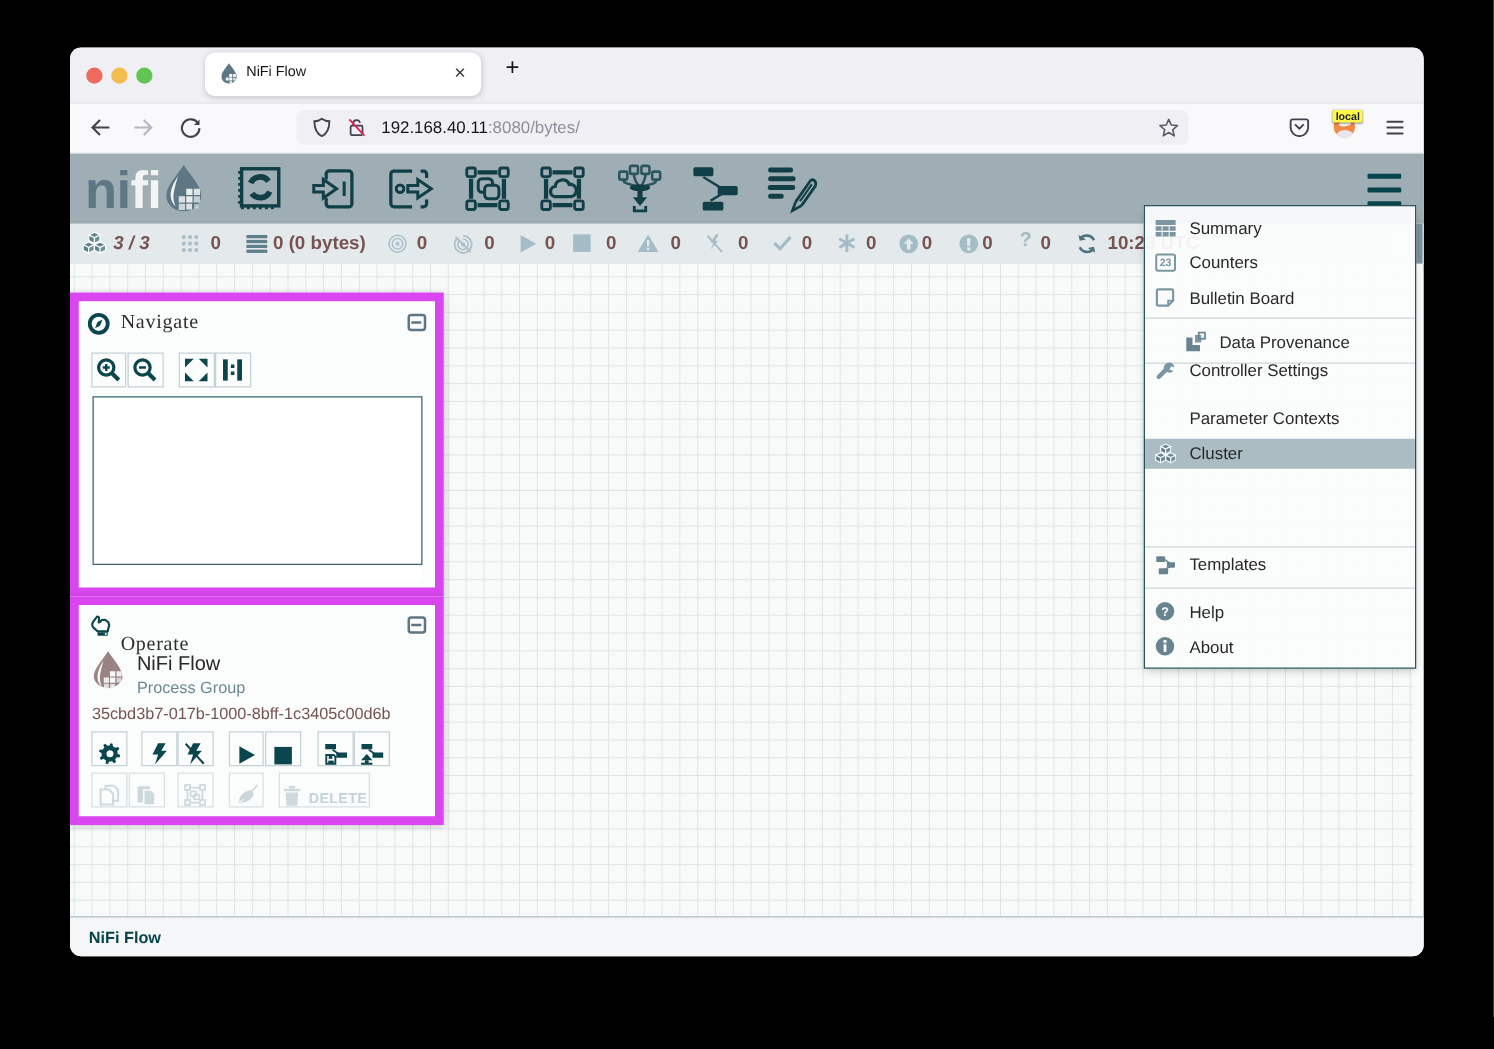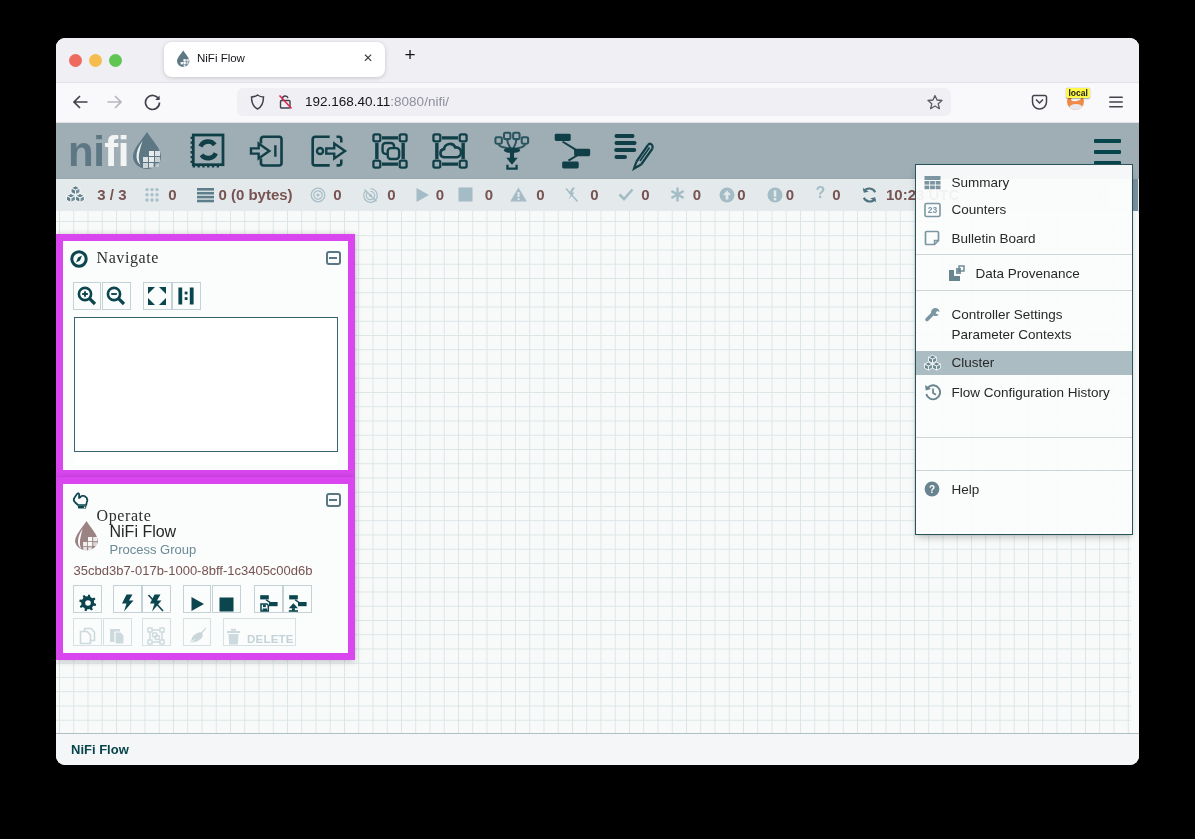--- a/index.html
+++ b/index.html
@@ -94,21 +94,21 @@
       </svg>
     <div class="urlfield">
       <svg class="abs" style="left:13px;top:6px" width="15" height="16" viewBox="0 0 15 16">
           <path d="M7.5 1 C9.5 2.5 11.5 3 13.5 3 C13.5 8 12.5 12.5 7.5 15 C2.5 12.5 1.5 8 1.5 3 C3.5 3 5.5 2.5 7.5 1 Z" stroke="#42414d" stroke-width="1.5" fill="none"></path>
         </svg>
       <svg class="abs" style="left:41px;top:6px" width="16" height="16" viewBox="0 0 16 16">
           <rect x="2.5" y="6.5" width="9.5" height="7.5" rx="1" stroke="#42414d" stroke-width="1.4" fill="none"></rect>
           <path d="M4.5 6.5 V4.5 A2.8 2.8 0 0 1 10 4.2" stroke="#42414d" stroke-width="1.4" fill="none"></path>
           <path d="M1.5 1.5 L13.5 14.5" stroke="#e22850" stroke-width="1.6"></path>
         </svg>
-      <span class="urltxt">192.168.40.11<span class="urlgray">:8080/nifi/</span></span>
+      <span class="urltxt">192.168.40.11<span class="urlgray">:8080/bytes/</span></span>
       <svg class="abs" style="left:690px;top:6px" width="16" height="16" viewBox="0 0 16 16">
           <path d="M8 1.5 L10 6 L15 6.5 L11.2 9.8 L12.4 14.7 L8 12 L3.6 14.7 L4.8 9.8 L1 6.5 L6 6 Z" stroke="#5b5b66" stroke-width="1.3" fill="none" stroke-linejoin="round"></path>
         </svg>
     </div>
     <svg class="abs" style="left:974.5px;top:11px" width="17" height="16" viewBox="0 0 17 16">
         <path d="M1.5 3 A1.5 1.5 0 0 1 3 1.5 H14 A1.5 1.5 0 0 1 15.5 3 V8 A7 7 0 0 1 1.5 8 Z" stroke="#42414d" stroke-width="1.5" fill="none"></path>
         <path d="M5 5.5 L8.5 9 L12 5.5" stroke="#42414d" stroke-width="1.5" fill="none"></path>
       </svg>
     <div class="abs" style="left:1011px;top:10px;width:17px;height:17px;border-radius:50%;background:#ef8b47;overflow:hidden;">
         <div style="position:absolute;left:3.5px;top:4px;width:10px;height:4px;border-radius:50%;background:#fbfbfe;transform:rotate(-8deg);"></div>
@@ -237,21 +237,21 @@
         <path d="M9.5 0.8444444444444441 L13.933333333333334 3.061111111111111 L9.5 5.277777777777778 L5.066666666666666 3.061111111111111 Z" fill="#5d7f8b" stroke="#fff" stroke-width="0.9" opacity="0.95"></path>
         <path d="M5.066666666666666 3.061111111111111 L9.5 5.277777777777778 L9.5 9.711111111111112 L5.066666666666666 7.4944444444444445 Z" fill="#5d7f8b" stroke="#fff" stroke-width="0.9"></path>
         <path d="M13.933333333333334 3.061111111111111 L9.5 5.277777777777778 L9.5 9.711111111111112 L13.933333333333334 7.4944444444444445 Z" fill="#5d7f8b" stroke="#fff" stroke-width="0.9" opacity="0.85"></path>
         <path d="M4.961111111111111 8.55 L9.394444444444446 10.766666666666667 L4.961111111111111 12.983333333333334 L0.5277777777777777 10.766666666666667 Z" fill="#5d7f8b" stroke="#fff" stroke-width="0.9" opacity="0.95"></path>
         <path d="M0.5277777777777777 10.766666666666667 L4.961111111111111 12.983333333333334 L4.961111111111111 17.416666666666668 L0.5277777777777777 15.200000000000001 Z" fill="#5d7f8b" stroke="#fff" stroke-width="0.9"></path>
         <path d="M9.394444444444446 10.766666666666667 L4.961111111111111 12.983333333333334 L4.961111111111111 17.416666666666668 L9.394444444444446 15.200000000000001 Z" fill="#5d7f8b" stroke="#fff" stroke-width="0.9" opacity="0.85"></path>
         <path d="M14.03888888888889 8.55 L18.47222222222222 10.766666666666667 L14.03888888888889 12.983333333333334 L9.605555555555556 10.766666666666667 Z" fill="#5d7f8b" stroke="#fff" stroke-width="0.9" opacity="0.95"></path>
         <path d="M9.605555555555556 10.766666666666667 L14.03888888888889 12.983333333333334 L14.03888888888889 17.416666666666668 L9.605555555555556 15.200000000000001 Z" fill="#5d7f8b" stroke="#fff" stroke-width="0.9"></path>
         <path d="M18.47222222222222 10.766666666666667 L14.03888888888889 12.983333333333334 L14.03888888888889 17.416666666666668 L18.47222222222222 15.200000000000001 Z" fill="#5d7f8b" stroke="#fff" stroke-width="0.9" opacity="0.85"></path>
       </svg>
-    <span class="num" style="left:34.5px;width:36px;text-align:right;">3 / 3</span>
+    <span class="num" style="left:34.5px;width:36px;text-align:left;font-style:italic;">3 / 3</span>
     <svg class="sicon" style="left:87.5px" width="16" height="16" viewBox="0 0 16 16">
         <g fill="#a9c0c9">
           <circle cx="3" cy="2.6" r="1.7"></circle>
           <circle cx="8" cy="2.6" r="1.7"></circle>
           <circle cx="13" cy="2.6" r="1.7"></circle>
           <circle cx="3" cy="7.8" r="1.7"></circle>
           <circle cx="8" cy="7.8" r="1.7"></circle>
           <circle cx="13" cy="7.8" r="1.7"></circle>
           <circle cx="3" cy="13" r="1.7"></circle>
           <circle cx="8" cy="13" r="1.7"></circle>
@@ -565,21 +565,21 @@
             <g fill="#68858f">
               <path d="M1 16 V5 H6 V11 H12 V16 Z"></path>
               <path d="M8 9 V3 H13 V9 Z" opacity="0.85"></path>
               <rect x="11" y="1" width="5" height="5" fill="none" stroke="#68858f" stroke-width="1.4"></rect>
             </g>
           </svg>
         </span>
         <span class="mtxt">Data Provenance</span>
       </div>
     <div class="msep" style="top:125px;"></div>
-    <div class="mi" style="top:136px;">
+    <div class="mi" style="top:118px;">
         <span class="mico">
           <svg width="17" height="17" viewBox="0 0 17 17">
             <path d="M11 2 A4.5 4.5 0 0 1 15.5 6 L13 5 L11.5 7.5 L14.8 8.7 A4.5 4.5 0 0 1 9.5 9.5 L4 15 A1.8 1.8 0 0 1 1.5 12.5 L7 7 A4.5 4.5 0 0 1 11 2 Z" fill="#7b96a2"></path>
           </svg>
         </span>
         <span class="mtxt">Controller Settings</span>
       </div>
     <div class="mi" style="top:184px;">
         <span class="mico">
           <svg class="" style="" width="18" height="18" viewBox="0 0 18 18">
@@ -592,35 +592,49 @@
             <path d="M13.3 8.100000000000001 L17.5 10.200000000000001 L13.3 12.3 L9.100000000000001 10.200000000000001 Z" fill="#68858f" stroke="#fff" stroke-width="0.9" opacity="0.95"></path>
             <path d="M9.100000000000001 10.200000000000001 L13.3 12.3 L13.3 16.5 L9.100000000000001 14.4 Z" fill="#68858f" stroke="#fff" stroke-width="0.9"></path>
             <path d="M17.5 10.200000000000001 L13.3 12.3 L13.3 16.5 L17.5 14.4 Z" fill="#68858f" stroke="#fff" stroke-width="0.9" opacity="0.85"></path>
           </svg>
         </span>
         <span class="mtxt">Cluster</span>
       </div>
     <div class="mi" style="top:156px;">
         <span class="mtxt">Parameter Contexts</span>
       </div>
-    <div class="mi" style="top:214px;">
+    <div class="msep" style="top:271.5px;"></div>
+    <div class="mi" style="top:273px;">
         <span class="mico">
           <svg width="17" height="17" viewBox="0 0 17 17">
-            <path d="M4 3.5 A7 7 0 1 1 2.3 10" stroke="#68858f" stroke-width="1.9" fill="none"></path>
-            <path d="M1 1 L1.8 6.5 L7 5 Z" fill="#68858f"></path>
-            <path d="M9 4.5 V9 L12 10.8" stroke="#68858f" stroke-width="1.7" fill="none"></path>
-          </svg>
-        </span>
-        <span class="mtxt">Flow Configuration History</span>
-      </div>
-    <div class="msep" style="top:271.5px;"></div>
+            <g fill="#68858f">
+              <rect x="1" y="2" width="7" height="4.6" rx="0.8"></rect>
+              <rect x="9.5" y="6.8" width="6.5" height="4.4" rx="0.8"></rect>
+              <rect x="3" y="11.6" width="7.5" height="4.8" rx="0.8"></rect>
+              <path d="M8 4 L12 7 L11.3 8 L7.3 5 Z"></path>
+              <path d="M12 11 L8 13 L7.5 12 L11.5 10 Z"></path>
+            </g>
+          </svg>
+        </span>
+        <span class="mtxt">Templates</span>
+      </div>
     <div class="msep" style="top:305px;"></div>
     <div class="mi" style="top:310.5px;">
         <span class="mico">
           <svg width="16" height="16" viewBox="0 0 16 16">
             <circle cx="8" cy="8" r="7.4" fill="#68858f"></circle>
             <text x="8" y="11.6" font-size="10" font-weight="bold" fill="#fff" text-anchor="middle" font-family="Liberation Sans">?</text>
           </svg>
         </span>
         <span class="mtxt">Help</span>
       </div>
+    <div class="mi" style="top:338.5px;">
+        <span class="mico">
+          <svg width="16" height="16" viewBox="0 0 16 16">
+            <circle cx="8" cy="8" r="7.4" fill="#68858f"></circle>
+            <rect x="6.9" y="6.5" width="2.2" height="6" fill="#fff"></rect>
+            <circle cx="8" cy="4.2" r="1.4" fill="#fff"></circle>
+          </svg>
+        </span>
+        <span class="mtxt">About</span>
+      </div>
   </div>
 </div>
 
 </body></html>

